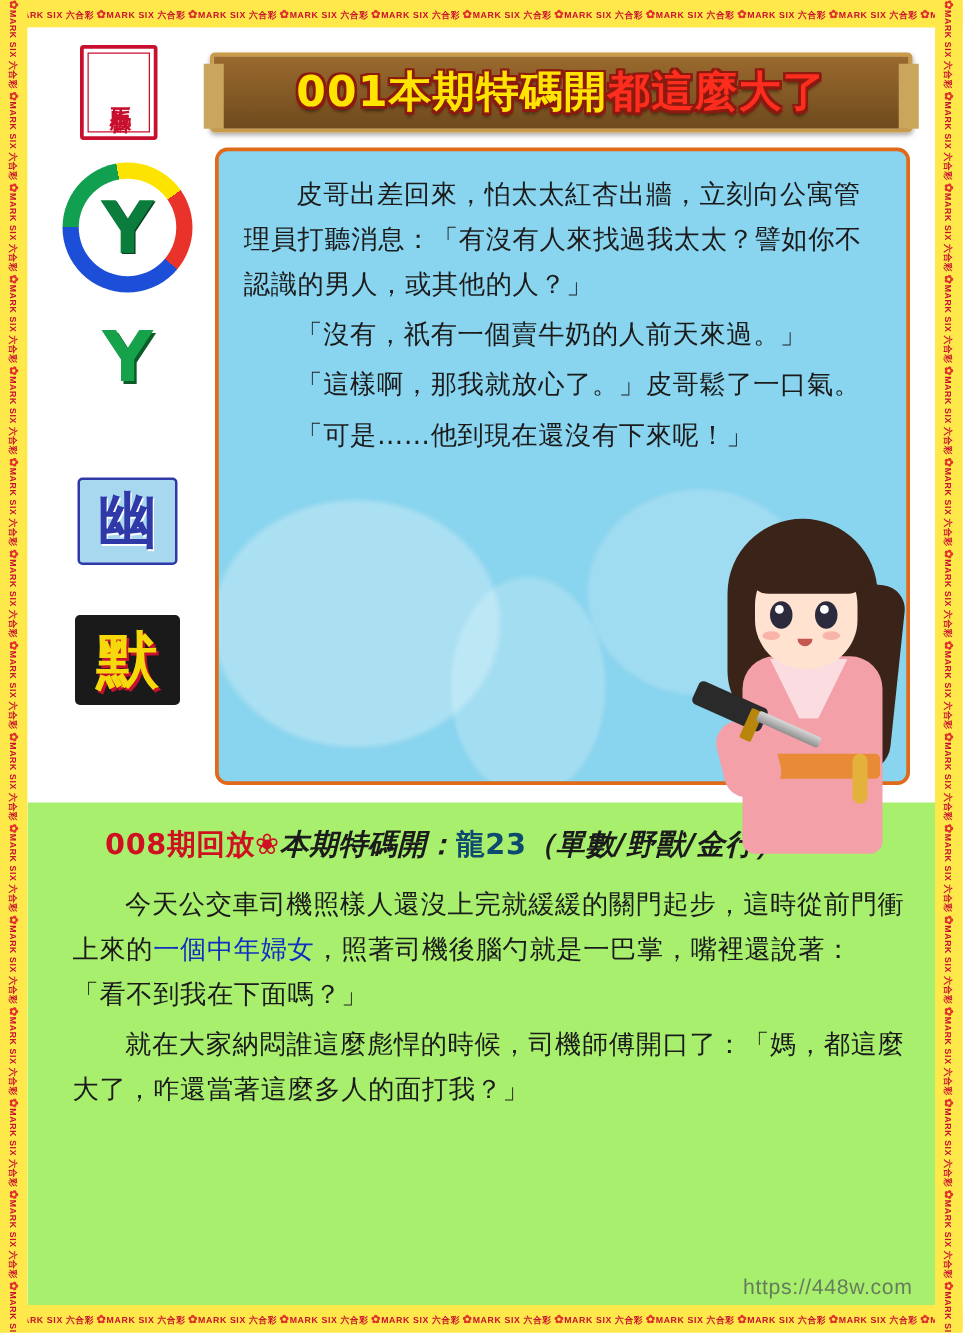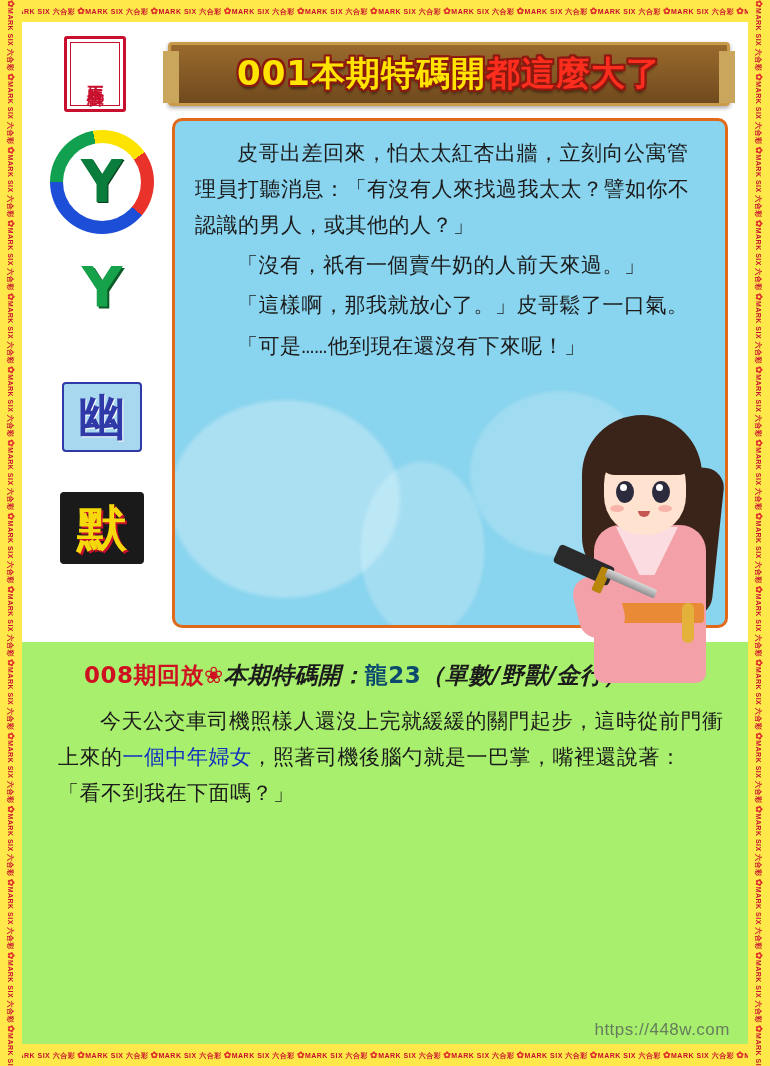--- a/index.html
+++ b/index.html
@@ -189,21 +189,21 @@
     padding:16px 20px;
   }
   .cn {
     font-family:"DejaVu Sans", sans-serif;
     color:#1b1b1b;
     font-size:21px;
     line-height:1.72;
     letter-spacing:0.5px;
   }
   .cn p { margin:0 0 4px 0; }
-  .indent { text-indent:2em;font-family:Liberation Mono, monospace; }
+  .indent { text-indent:2em; }
 
   
   #character {
     position:absolute; left:520px; top:385px;
     width:200px; height:275px;
     z-index:5;
   }
   #char-hair-back{
     position:absolute;left:40px;top:8px;width:120px;height:170px;
     background:#3a2318;border-radius:60px 60px 48px 48px;
@@ -402,20 +402,21 @@
 
     <div id="bottom-panel">
       <div id="bottom-inner">
 
         <div id="special-line">
           <span>008期回放</span><span class="flowersym">❀</span><span class="dark">本期特碼開：</span><span class="blue">龍23</span><span class="dark">（單數/野獸/金行）</span>
         </div>
 
         <div id="bottom-text" class="cn">
           <p class="indent"><span>今天公交車司機照樣人還沒上完就緩緩的關門起步，這時從前門衝上來的</span><span class="hl">一個中年婦女</span><span>，照著司機後腦勺就是一巴掌，嘴裡還說著：「看不到我在下面嗎？」</span></p>
+          <p class="indent">就在大家納悶誰這麼彪悍的時候，司機師傅開口了：「媽，都這麼大了，咋還當著這麼多人的面打我？」</p>
         </div>
 
       </div>
       <div id="watermark">https://448w.com</div>
     </div>
 
   </div>
 </div>
 
 </body></html>

